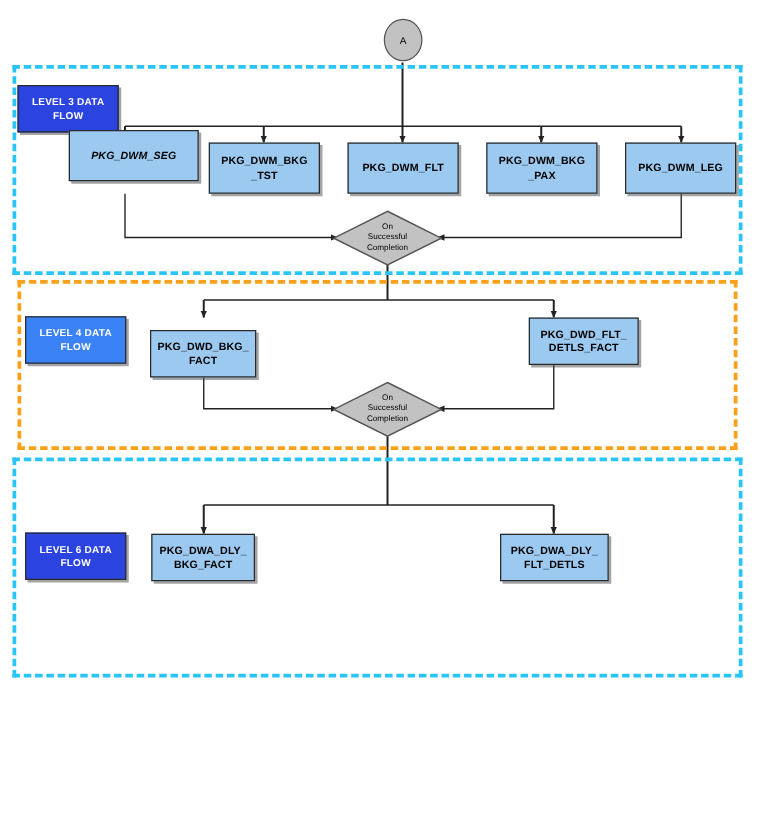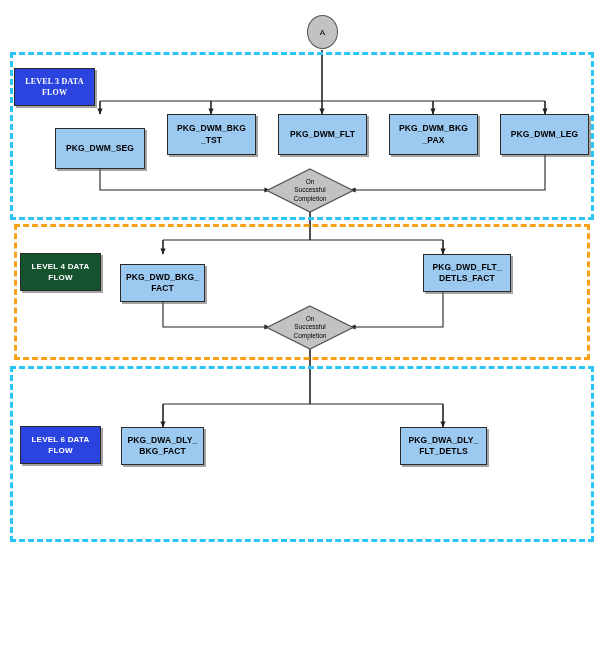--- a/index.html
+++ b/index.html
@@ -54,21 +54,21 @@
     justify-content: center;
     text-align: center;
     font-size: 8px;
     font-weight: bold;
     color: #ffffff;
     line-height: 1.4;
     white-space: pre-line;
     letter-spacing: 0.2px;
   }
   .label-blue { background: #2b44e0; }
-  .label-orange { background: #14532d; }
+  .label-orange { background: #3b82f6; }
 
   .circle-node {
     position: absolute;
     box-sizing: border-box;
     border-radius: 50%;
     background: #c2c2c2;
     border: 1.5px solid #555555;
     display: flex;
     align-items: center;
     justify-content: center;
@@ -135,24 +135,24 @@
 </svg>
 
 <div class="region" style="left:10px; top:52px; width:584px; height:168px; border-color:#29c5f6;"></div>
 <div class="region" style="left:14px; top:224px; width:576px; height:136px; border-color:#f9a11b;"></div>
 <div class="region" style="left:10px; top:366px; width:584px; height:176px; border-color:#29c5f6;"></div>
 
 <div class="circle-node" style="left:307px; top:15px; width:31px; height:34px;">
   <span>A</span>
 </div>
 
-<div class="label-box label-blue" style="left:14px; top:68px; width:81px; height:38px;font-family:Liberation Serif, serif;">LEVEL 3 DATA
+<div class="label-box label-blue" style="left:14px; top:68px; width:81px; height:38px;">LEVEL 3 DATA
 FLOW</div>
 
-<div class="node" style="left:55px; top:128px; width:90px; height:41px;">PKG_DWM_SEG</div>
+<div class="node" style="left:55px; top:104px; width:104px; height:41px;font-style:italic;">PKG_DWM_SEG</div>
 <div class="node" style="left:167px; top:114px; width:89px; height:41px;">PKG_DWM_BKG
 _TST</div>
 <div class="node" style="left:278px; top:114px; width:89px; height:41px;">PKG_DWM_FLT</div>
 <div class="node" style="left:389px; top:114px; width:89px; height:41px;">PKG_DWM_BKG
 _PAX</div>
 <div class="node" style="left:500px; top:114px; width:89px; height:41px;text-align:center;">PKG_DWM_LEG</div>
 
 <div class="diamond-wrap" style="left:266px; top:168px; width:88px; height:45px;">
   <svg viewBox="0 0 88 45" width="88" height="45">
     <polygon points="44,1 87,22.5 44,44 1,22.5" fill="#c2c2c2" stroke="#555555" stroke-width="1.2"></polygon>

